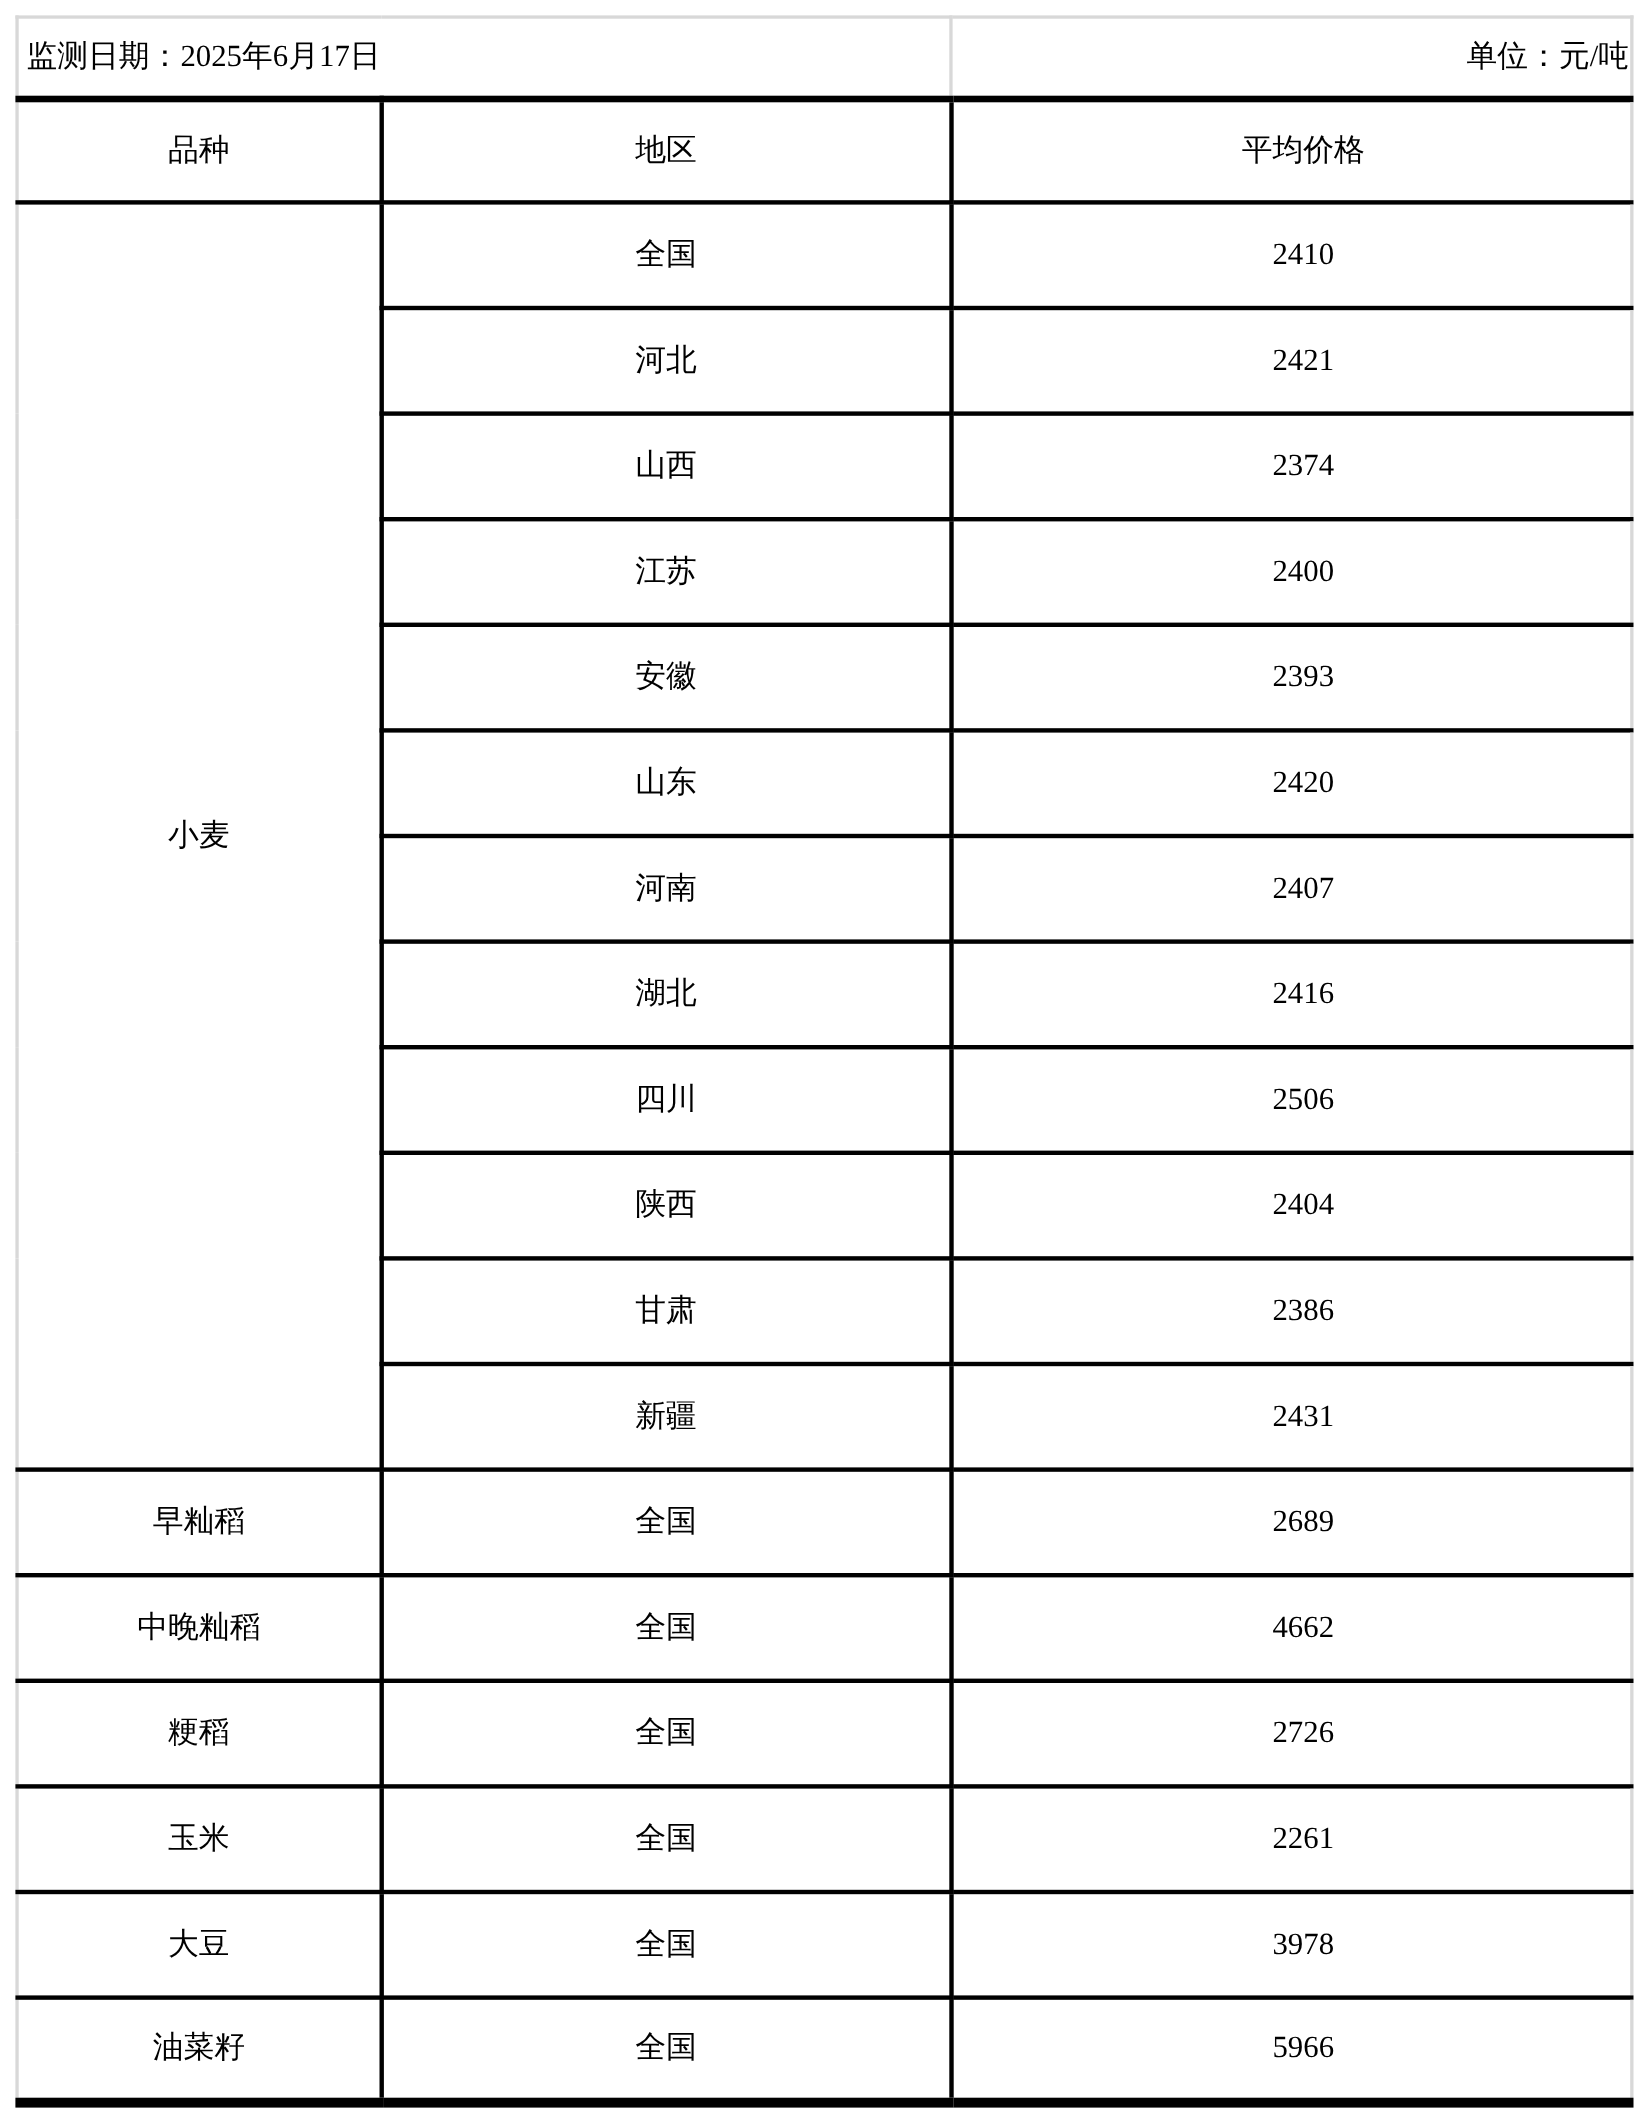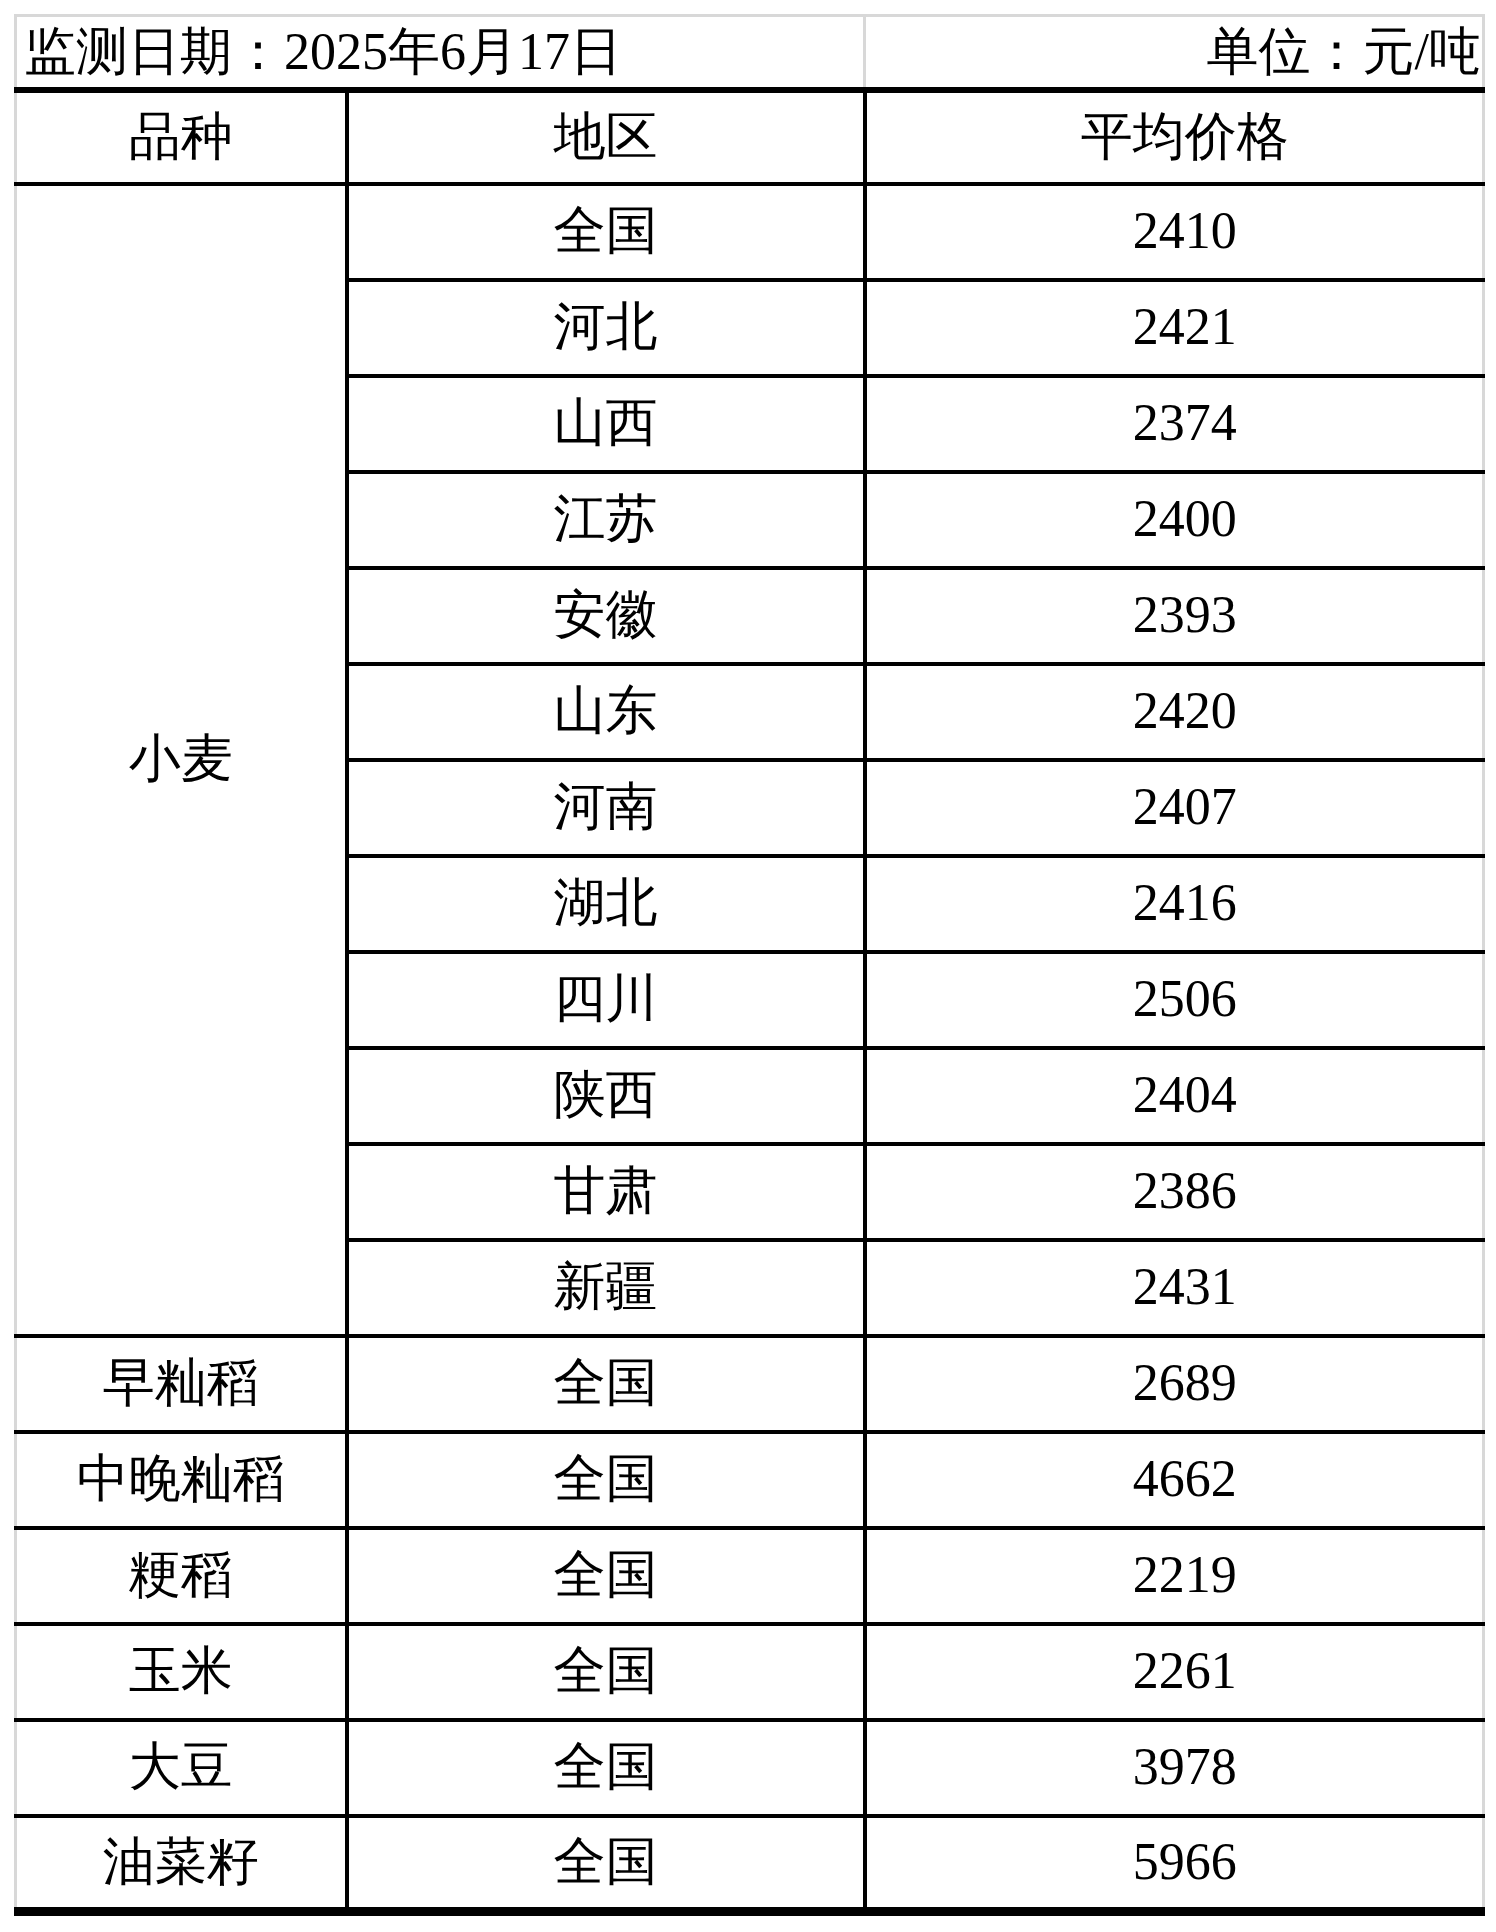--- a/index.html
+++ b/index.html
@@ -15,21 +15,21 @@
     left: 14px;
     top: 14px;
     width: 1468px;
     font-family: "Liberation Serif", "DejaVu Serif", serif;
     color: #000000;
   }
   table.price-table {
     border-collapse: collapse;
     table-layout: fixed;
     width: 1468px;
-    font-size: 52px;
+    font-size: 28px;
     line-height: 1.2;
   }
   col.c-variety { width: 331px; }
   col.c-region  { width: 518px; }
   col.c-price   { width: 619px; }
 
   
   tr.meta-row { height: 74px; }
   tr.meta-row td {
     border-top: 3px solid #d8d8d8;
@@ -143,21 +143,21 @@
       <td class="cell last bold">2689</td>
     </tr>
     <tr class="data-row">
       <td class="cell first bold">中晚籼稻</td>
       <td class="cell bold">全国</td>
       <td class="cell last bold">4662</td>
     </tr>
     <tr class="data-row">
       <td class="cell first bold">粳稻</td>
       <td class="cell bold">全国</td>
-      <td class="cell last bold">2219</td>
+      <td class="cell last bold">2726</td>
     </tr>
     <tr class="data-row">
       <td class="cell first bold">玉米</td>
       <td class="cell bold">全国</td>
       <td class="cell last bold">2261</td>
     </tr>
     <tr class="data-row">
       <td class="cell first bold">大豆</td>
       <td class="cell bold">全国</td>
       <td class="cell last bold">3978</td>

